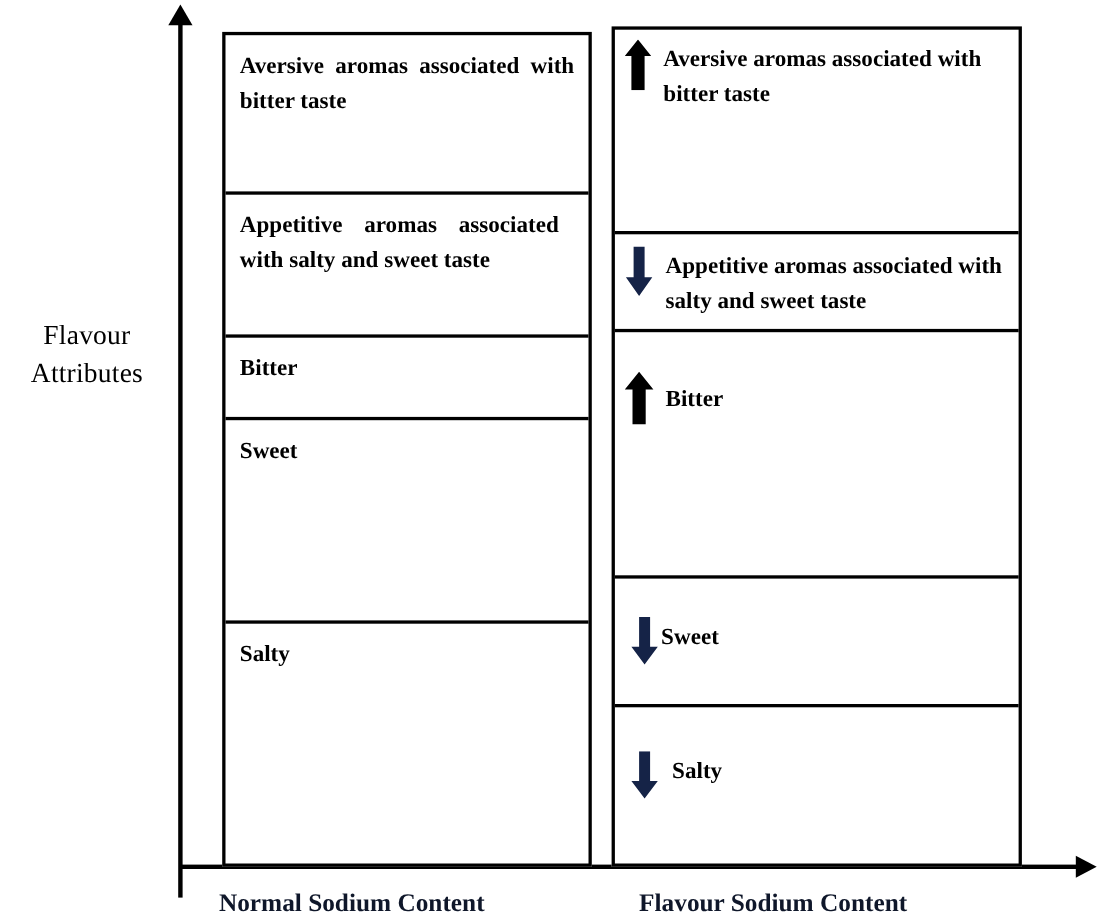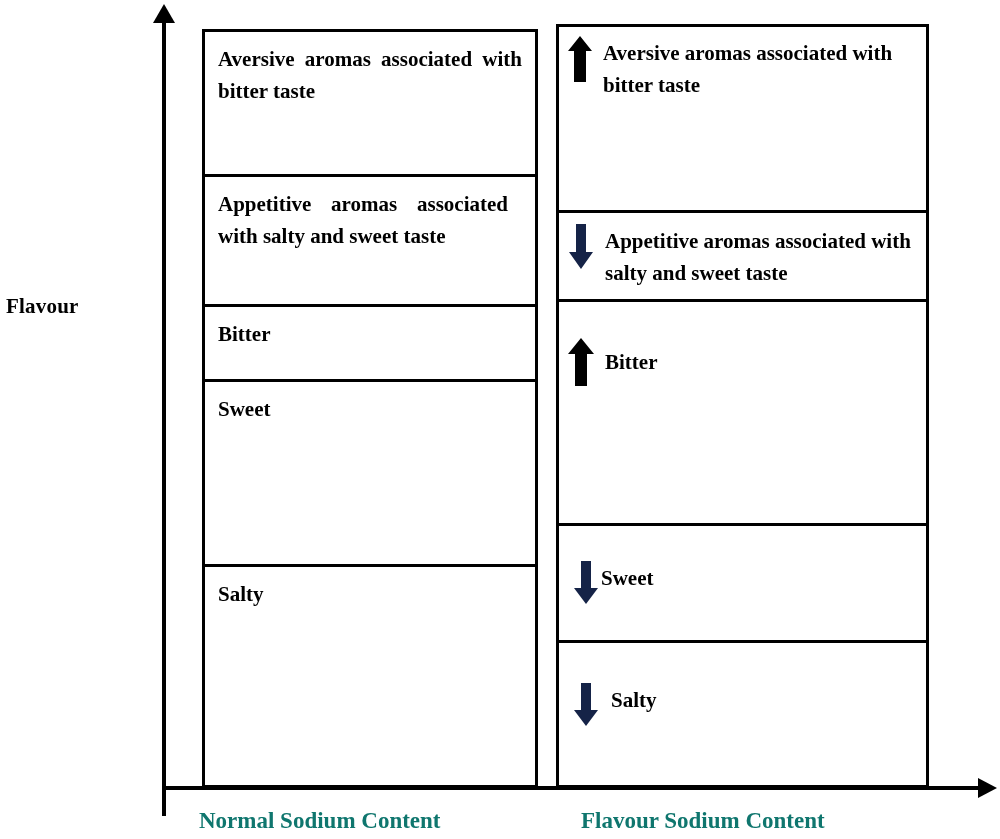--- a/index.html
+++ b/index.html
@@ -54,23 +54,23 @@
     border-bottom: 10px solid transparent;
     border-left: 19px solid #000000;
   }
 
   
   #y-axis-title {
     position: absolute;
     left: 6px;
     top: 289px;
     width: 146px;
-    text-align: left;
-    font-weight: bold;
-    font-size: 21px;
+    text-align: center;
+    font-weight: normal;
+    font-size: 25px;
     line-height: 34px;
     color: #000000;
     letter-spacing: 0.2px;
   }
 
   
   .column {
     position: absolute;
     box-sizing: border-box;
     border: 3px solid #000000;
@@ -142,38 +142,39 @@
     display: block;
   }
 
   
   .x-tick-label {
     position: absolute;
     top: 806px;
     font-weight: bold;
     font-size: 23px;
     line-height: 30px;
-    color: #0f766e;
+    color: #0f172a;
     white-space: nowrap;
   }
   #x-label-normal { left: 199px; }
   #x-label-reduced { left: 581px; }
 </style>
 </head>
 <body>
 
 <div id="figure">
 
   <div class="axis-line" id="y-axis-line"></div>
   <div id="y-axis-head"></div>
   <div class="axis-line" id="x-axis-line"></div>
   <div id="x-axis-head"></div>
 
   <div id="y-axis-title">
     <div>Flavour</div>
+    <div>Attributes</div>
   </div>
 
   <div class="column" id="column-normal">
 
     <div class="cell" id="cell-normal-aversive" style="height:145px;">
       <div class="cell-inner">
         <div class="cell-label">Aversive aromas associated with bitter taste</div>
       </div>
     </div>
 

